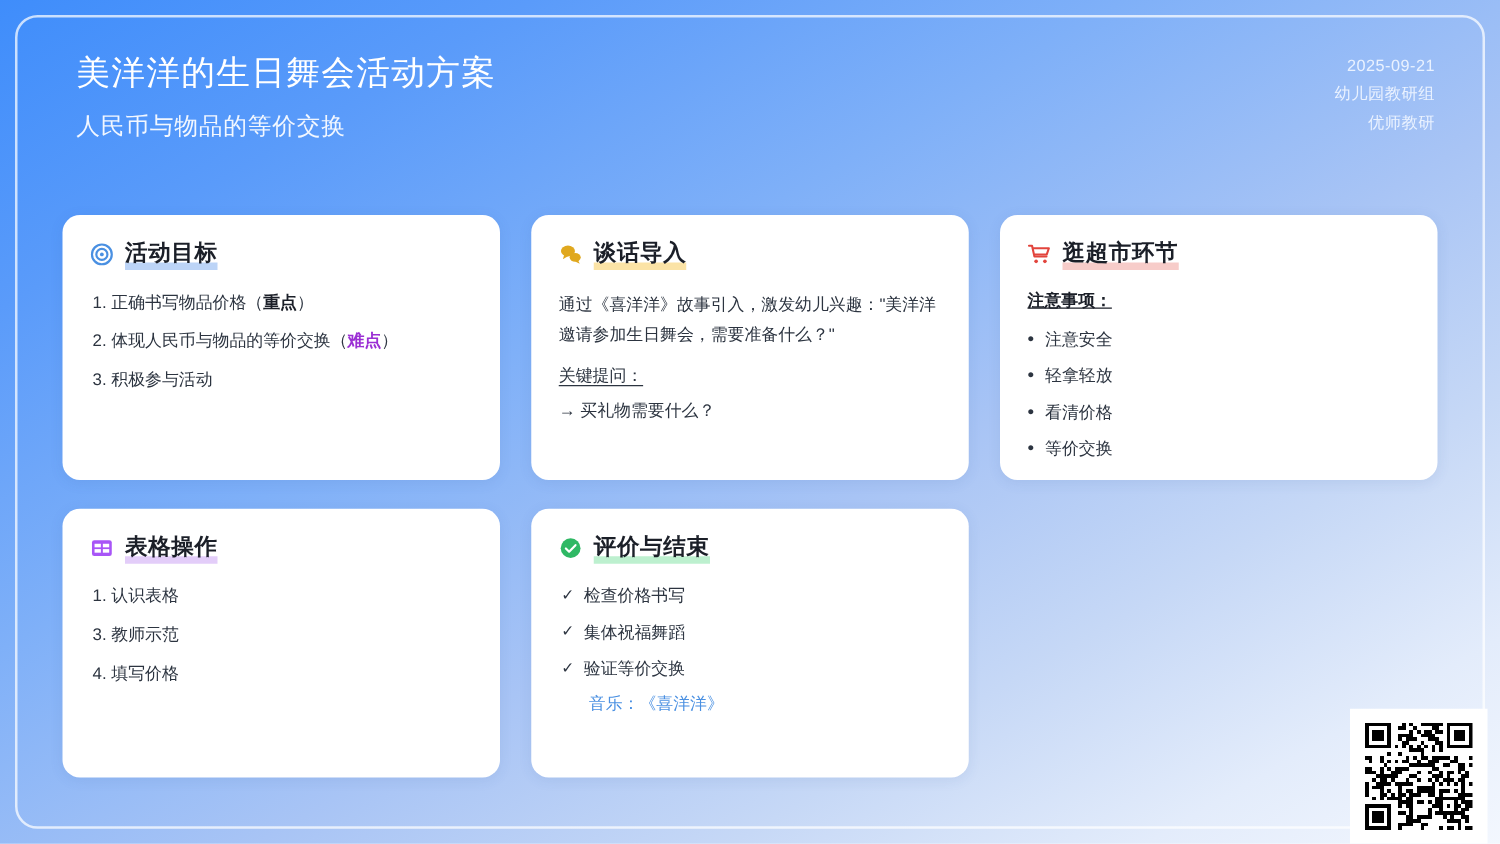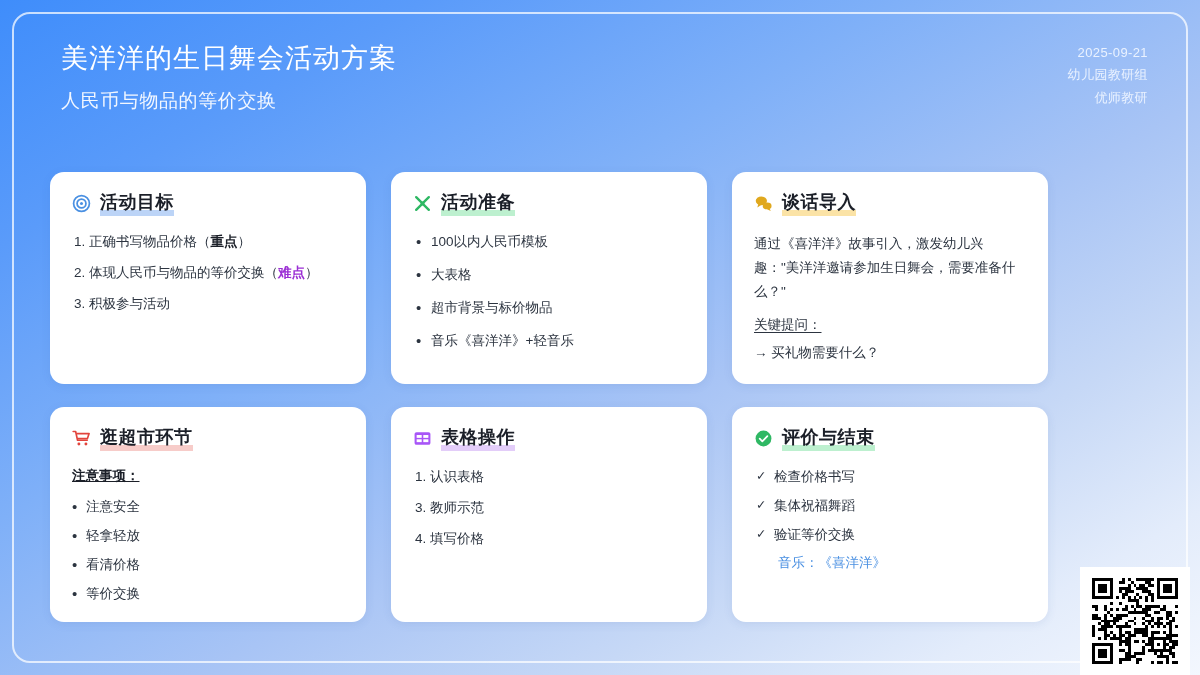--- a/index.html
+++ b/index.html
@@ -61,21 +61,21 @@
     color: #eaf2ff;
     line-height: 1.72;
     letter-spacing: 0.4px;
     text-align: right;
   }
 
   
   .grid {
     position: absolute;
     left: 50px; top: 172px;
-    width: 998px;
+    width: 1100px;
     display: grid;
     grid-template-columns: repeat(3, 1fr);
     grid-template-rows: 212px 215px;
     column-gap: 25px;
     row-gap: 23px;
   }
   .card {
     background: #ffffff;
     border-radius: 14px;
     padding: 20px 22px 18px 22px;
@@ -246,38 +246,20 @@
         <span>2.</span>
         <span>体现人民币与物品的等价交换（</span><span class="diff-mark">难点</span><span>）</span>
       </li>
       <li>
         <span>3.</span>
         <span>积极参与活动</span>
       </li>
     </ol>
   </div>
 
-  <div class="card">
-    <div class="card-head">
-      <span class="card-icon">
-        <svg viewBox="0 0 24 24">
-          <path d="M4 4 L11 11 M13 13 L20 20" stroke="#2fb864" stroke-width="3" stroke-linecap="round"></path>
-          <path d="M20 4 L13 11 M11 13 L4 20" stroke="#2fb864" stroke-width="3" stroke-linecap="round"></path>
-          <circle cx="12" cy="12" r="2.4" fill="#2fb864"></circle>
-        </svg>
-      </span>
-      <span class="card-title hl-green">活动准备</span>
-    </div>
-    <ul class="dot-list">
-      <li>100以内人民币模板</li>
-      <li>大表格</li>
-      <li>超市背景与标价物品</li>
-      <li>音乐《喜洋洋》+轻音乐</li>
-    </ul>
-  </div>
 
   <div class="card">
     <div class="card-head">
       <span class="card-icon">
         <svg viewBox="0 0 24 24">
           <ellipse cx="9.3" cy="8.6" rx="7.1" ry="5.5" fill="#e0a81e"></ellipse>
           <path d="M5.5 12.4 L4.2 17 L9.6 13.6 Z" fill="#e0a81e"></path>
           <ellipse cx="16.6" cy="15" rx="5.6" ry="4.4" fill="#e0a81e"></ellipse>
           <path d="M19.5 18 L21.2 21.4 L16.5 19.3 Z" fill="#e0a81e"></path>
         </svg>

